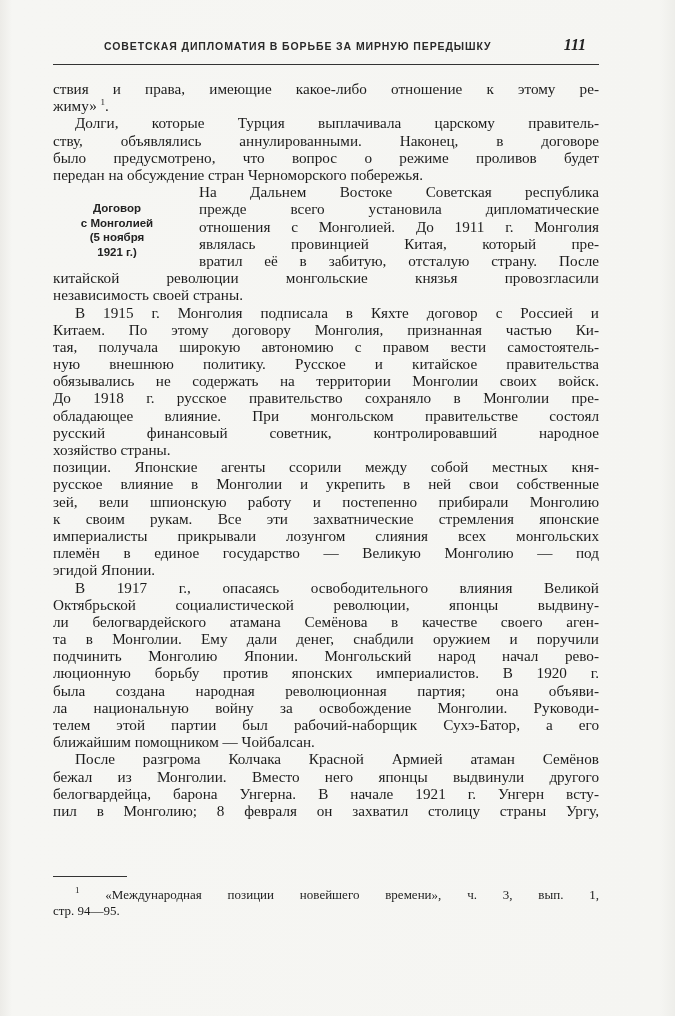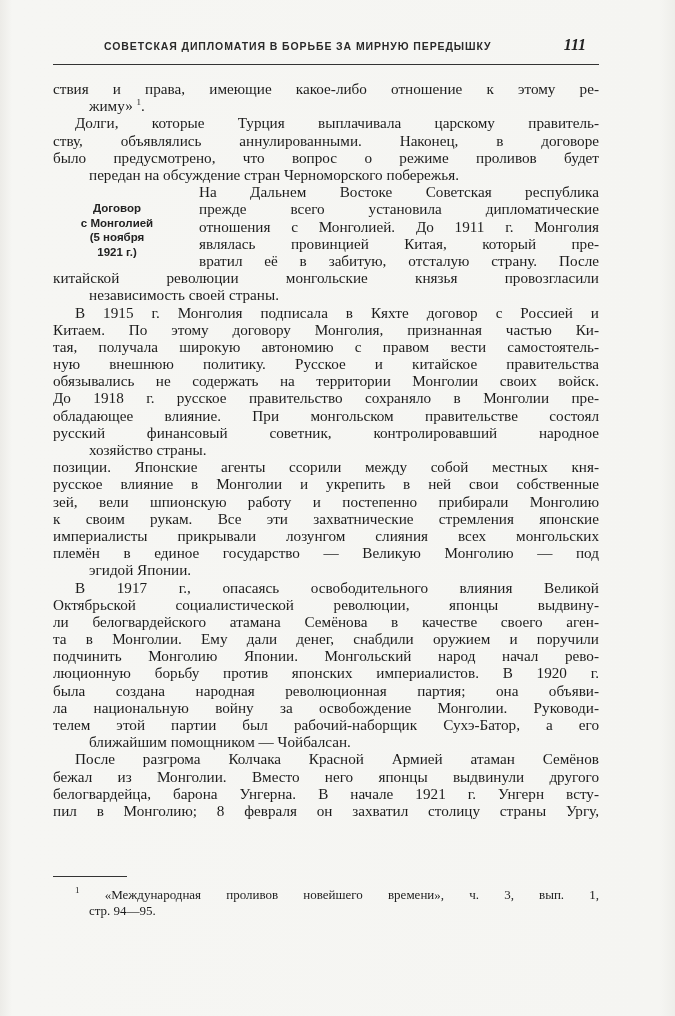--- a/index.html
+++ b/index.html
@@ -30,21 +30,21 @@
     position: absolute; left: 53px; top: 64px; width: 546px; height: 0;
     border-top: 1.5px solid #333;
   }
   .body-text {
     position: absolute; left: 53px; top: 80px; width: 546px;
     font-size: 15.2px; line-height: 17.2px; text-align: justify;
     hyphens: manual;
   }
   .body-text p { margin: 0; text-indent: 0; }
   .line { display: block; text-align: justify; text-align-last: justify; height: 17.2px; white-space: nowrap; }
-  .line.last { text-align-last: left; margin-left: 36px; }
+  .line.last { text-align-last: left; }
   .sidenote-block { position: relative; height: 86px; }
   .sidenote {
     position: absolute; left: 0; top: 18px; width: 128px;
     font-family: "Liberation Sans", "DejaVu Sans", sans-serif;
     font-weight: bold; font-size: 11.5px; line-height: 14.5px;
     text-align: center; color: #222;
   }
   .sidenote-text { position: absolute; left: 146px; top: 0; width: 400px; }
   sup { font-size: 9px; line-height: 0; vertical-align: 6px; }
   .foot-rule {
@@ -139,17 +139,17 @@
     <p>
       <span class="line" style="padding-left:22px">После разгрома Колчака Красной Армией атаман Семёнов</span>
       <span class="line">бежал из Монголии. Вместо него японцы выдвинули другого</span>
       <span class="line">белогвардейца, барона Унгерна. В начале 1921 г. Унгерн всту-</span>
       <span class="line">пил в Монголию; 8 февраля он захватил столицу страны Ургу,</span>
     </p>
   </div>
 
   <div class="foot-rule"></div>
   <div class="footnote">
-    <span class="line" style="padding-left:22px"><sup>1</sup> <span>«Международная проливов новейшего времени», ч. 3, вып. 1,</span></span>
+    <span class="line" style="padding-left:22px"><sup>1</sup> <span>«Международная позиции новейшего времени», ч. 3, вып. 1,</span></span>
     <span class="line last">стр. 94—95.</span>
   </div>
 
 </div>
 
 </body></html>

